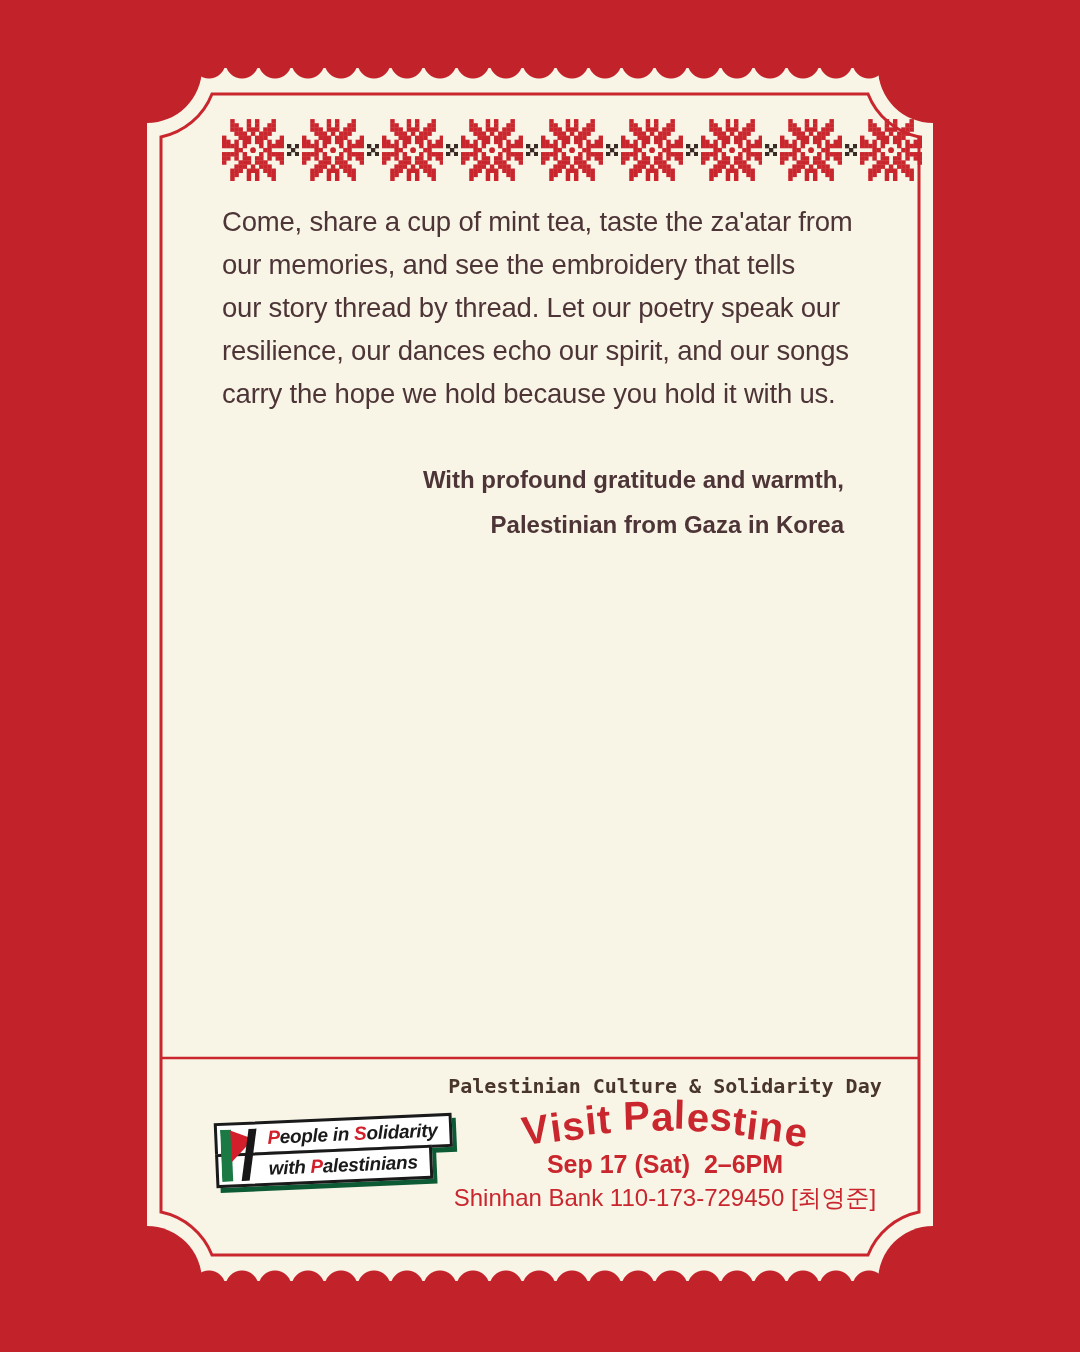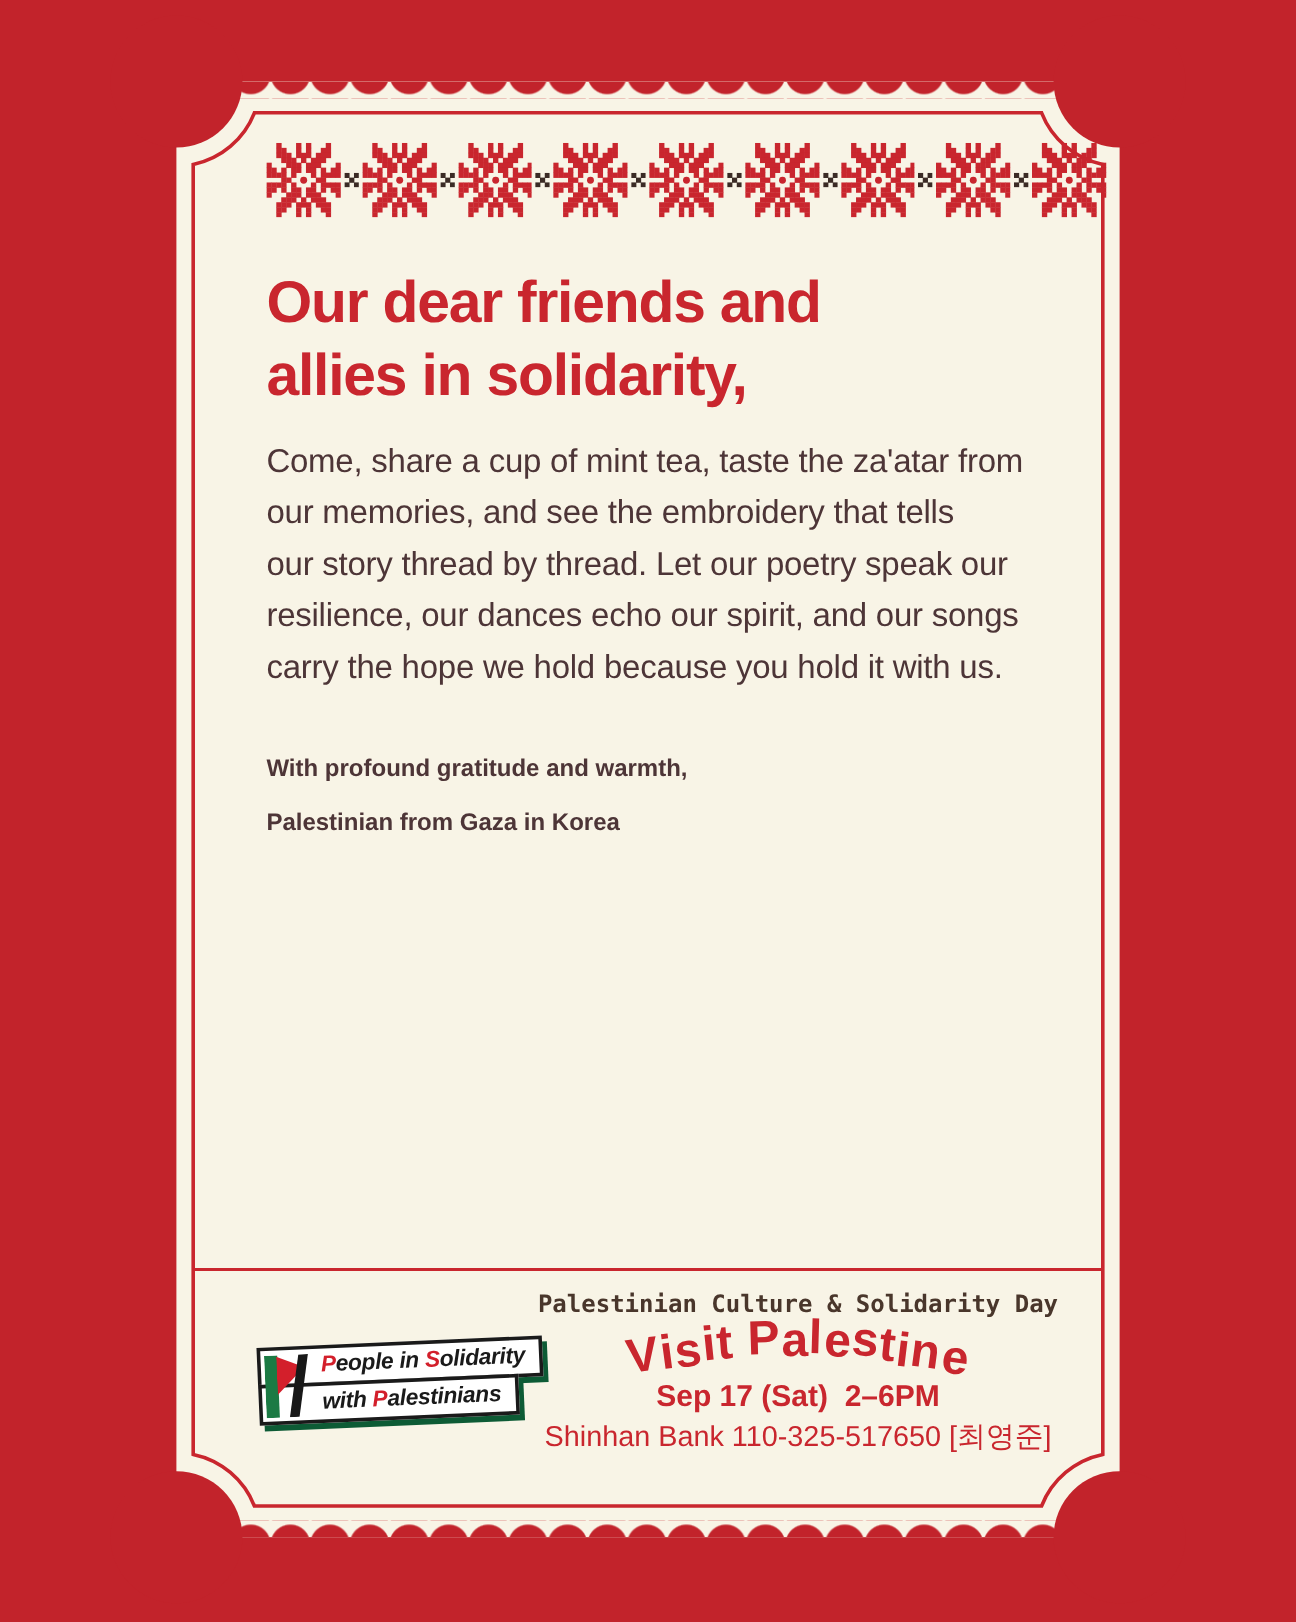--- a/index.html
+++ b/index.html
@@ -40,22 +40,22 @@
   .heading{
     margin:40px 0 0 0;font-weight:700;font-size:49px;line-height:61px;
     letter-spacing:-1px;color:var(--accent-red,#c9262e);white-space:pre-line;
   }
   .para{
     margin:18px 0 0 0;font-size:27.5px;line-height:43px;letter-spacing:-0.2px;
     color:var(--body-text,#4d3537);white-space:pre-line;
   }
   .para.first{margin-top:22px;}
   .signature{
-    margin:42px 78px 0 0;font-size:20px;line-height:45px;font-weight:700;
-    color:var(--body-text,#4d3537);white-space:pre-line;
+    margin:42px 78px 0 0;font-size:24px;line-height:45px;font-weight:700;
+    color:var(--body-text,#4d3537);text-align:right;white-space:pre-line;
   }
 
   
   .logo{
     position:absolute;left:68px;top:1050px;z-index:4;transform:rotate(-2.5deg);
   }
   .logo-line{
     position:relative;width:fit-content;background:#fff;
     border:3px solid var(--logo-black,#1a1a1a);
     box-shadow:4px 5px 0 #0d5b35;
@@ -1193,22 +1193,20 @@
             <rect x="8" y="13" width="1.08" height="1.08" fill="currentColor"></rect>
             <rect x="11" y="13" width="1.08" height="1.08" fill="currentColor"></rect>
             <rect x="12" y="13" width="1.08" height="1.08" fill="currentColor"></rect>
             <rect x="2" y="14" width="1.08" height="1.08" fill="currentColor"></rect>
             <rect x="6" y="14" width="1.08" height="1.08" fill="currentColor"></rect>
             <rect x="8" y="14" width="1.08" height="1.08" fill="currentColor"></rect>
             <rect x="12" y="14" width="1.08" height="1.08" fill="currentColor"></rect>
             <circle cx="7.54" cy="7.54" r="0.7" fill="currentColor"></circle>
           </svg>
         </div>
-      <h1 class="heading">Our dear friends and
-allies in solidarity,</h1>
       <p class="para">Come, share a cup of mint tea, taste the za'atar from
 our memories, and see the embroidery that tells
 our story thread by thread. Let our poetry speak our
 resilience, our dances echo our spirit, and our songs
 carry the hope we hold because you hold it with us.</p>
       <div class="signature">With profound gratitude and warmth,
 Palestinian from Gaza in Korea</div>
     </div>
 
     <div class="logo">
@@ -1218,17 +1216,17 @@
         <div class="flag-black"></div>
       </div>
       <div class="logo-line l1"><span class="seg-accent">P</span><span>eople in </span><span class="seg-accent">S</span><span>olidarity</span></div>
       <div class="logo-line l2"><span>with </span><span class="seg-accent">P</span><span>alestinians</span></div>
     </div>
 
     <div class="event">
       <div class="event-label">Palestinian Culture &amp; Solidarity Day</div>
       <div class="event-title"><span style="transform: translateY(5.5px) rotate(-8deg);">V</span><span style="transform: translateY(3.4px) rotate(-7.6deg);">i</span><span style="transform: translateY(1.6px) rotate(-6.9deg);">s</span><span style="transform: translateY(-3.8px) rotate(-5.9deg);">i</span><span style="transform: translateY(-4.8px) rotate(-4.7deg);">t</span><span style="transform: translateY(-9px) rotate(-3.3deg);"> </span><span style="transform: translateY(-8.6px) rotate(-1.7deg);">P</span><span style="transform: translateY(-7.4px) rotate(0deg);">a</span><span style="transform: translateY(-9.4px) rotate(1.7deg);">l</span><span style="transform: translateY(-6.6px) rotate(3.3deg);">e</span><span style="transform: translateY(-7.2px) rotate(4.7deg);">s</span><span style="transform: translateY(-3px) rotate(5.9deg);">t</span><span style="transform: translateY(1.6px) rotate(6.9deg);">i</span><span style="transform: translateY(2.6px) rotate(7.6deg);">n</span><span style="transform: translateY(7.9px) rotate(8deg);">e</span></div>
       <div class="event-datetime">Sep 17 (Sat)  2–6PM</div>
-      <div class="event-bank">Shinhan Bank 110-325-517650 [최영준]</div>
+      <div class="event-bank">Shinhan Bank 110-173-729450 [최영준]</div>
     </div>
 
   </div>
 </div>
 
 </body></html>

